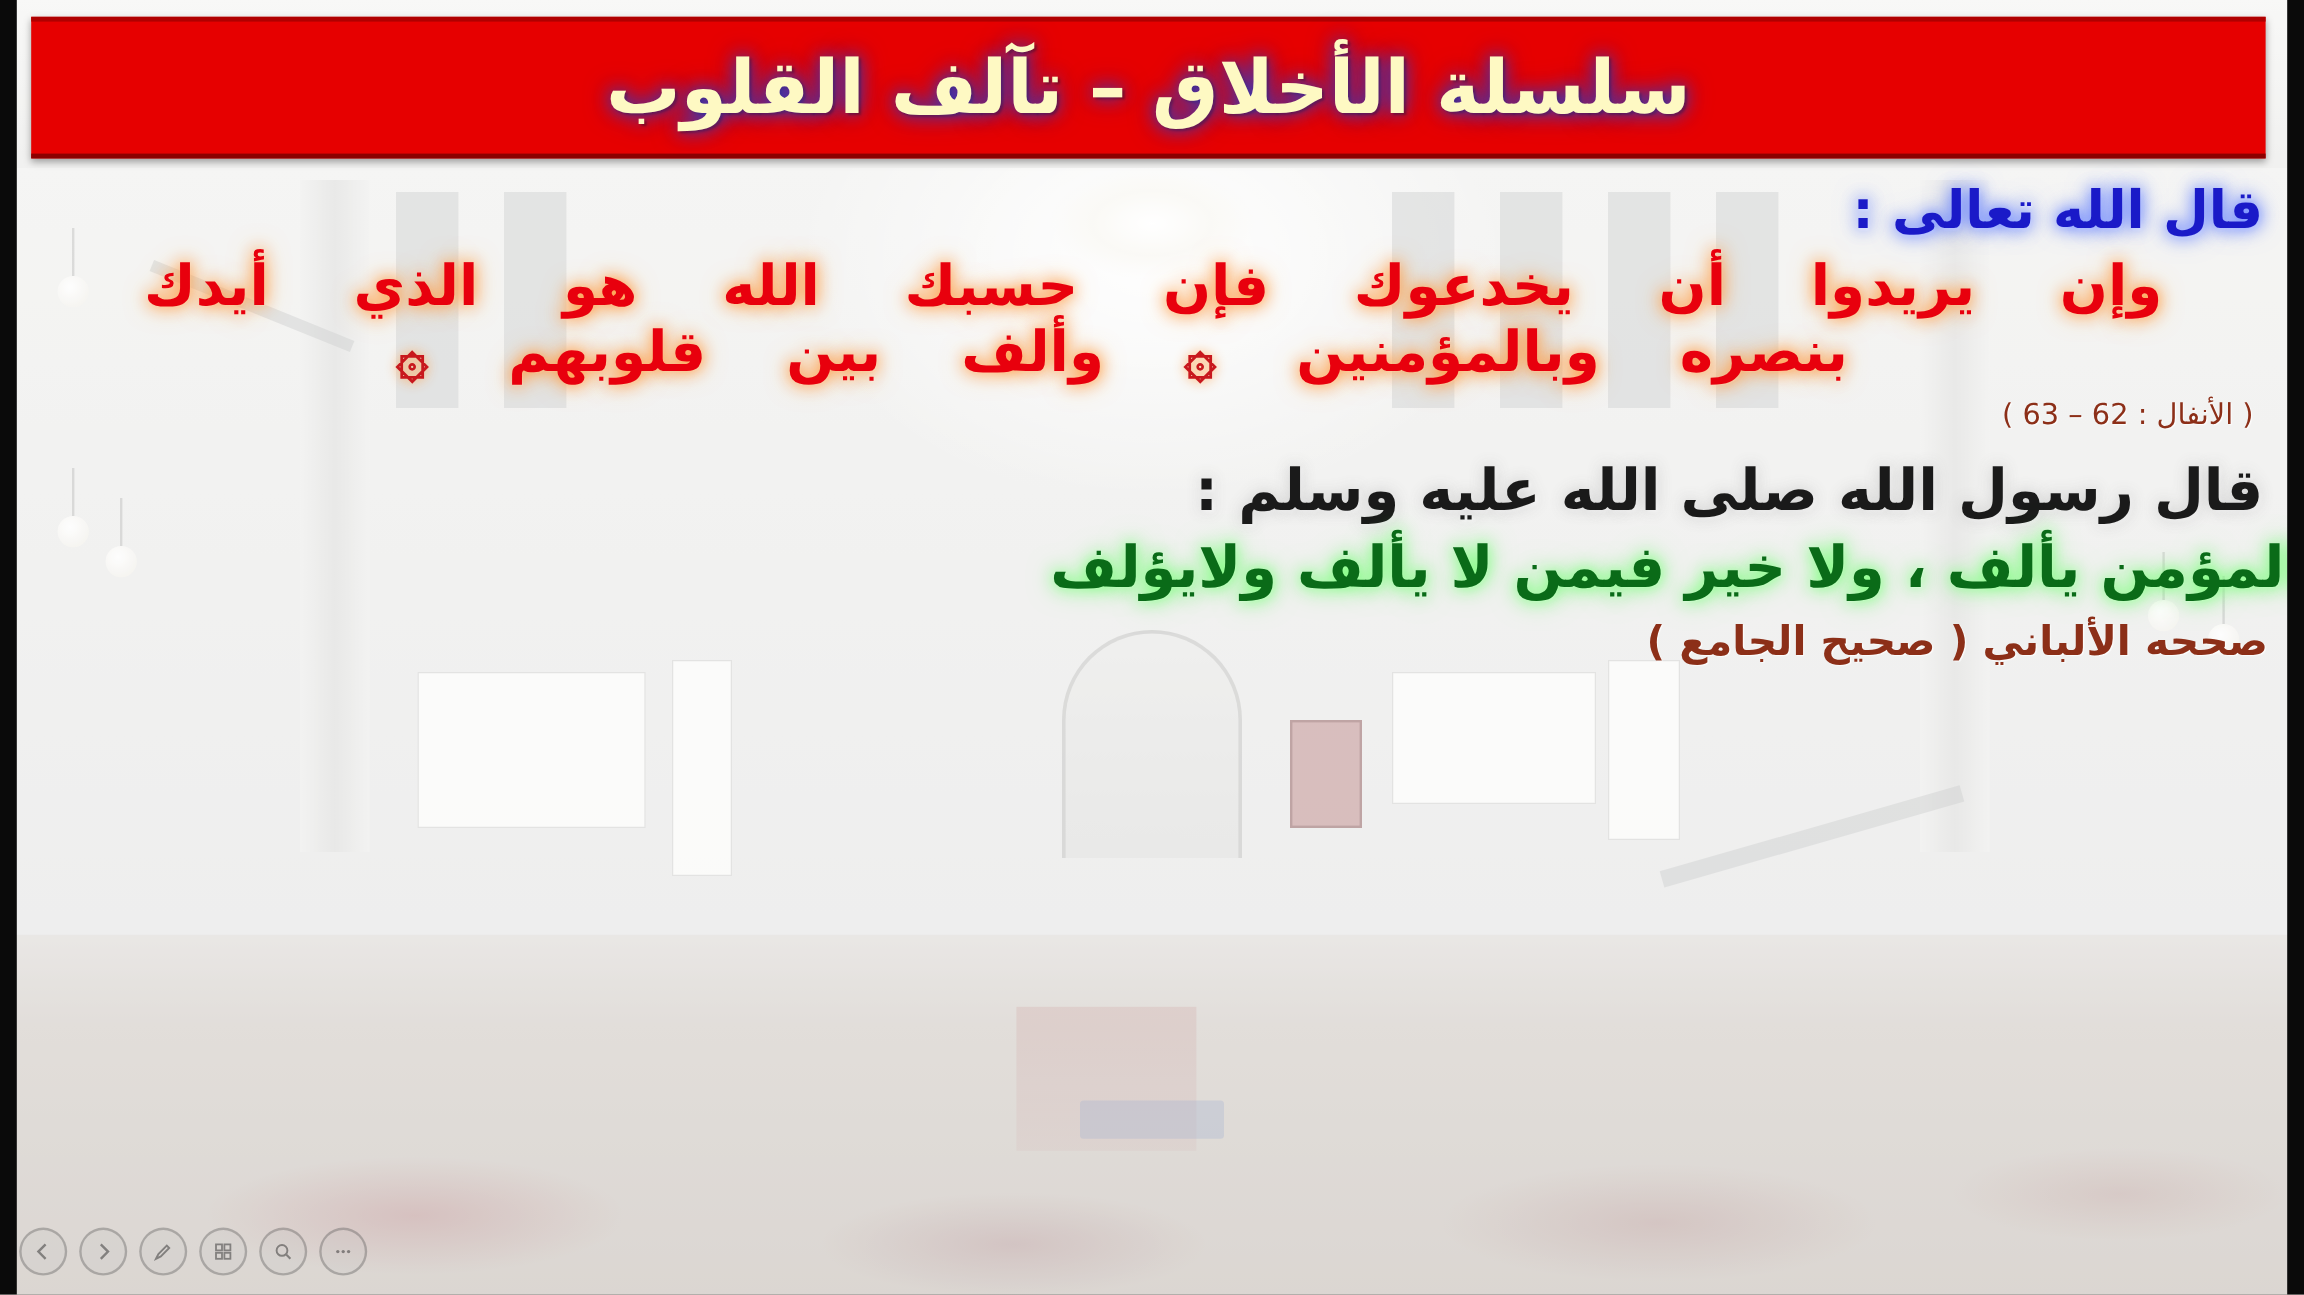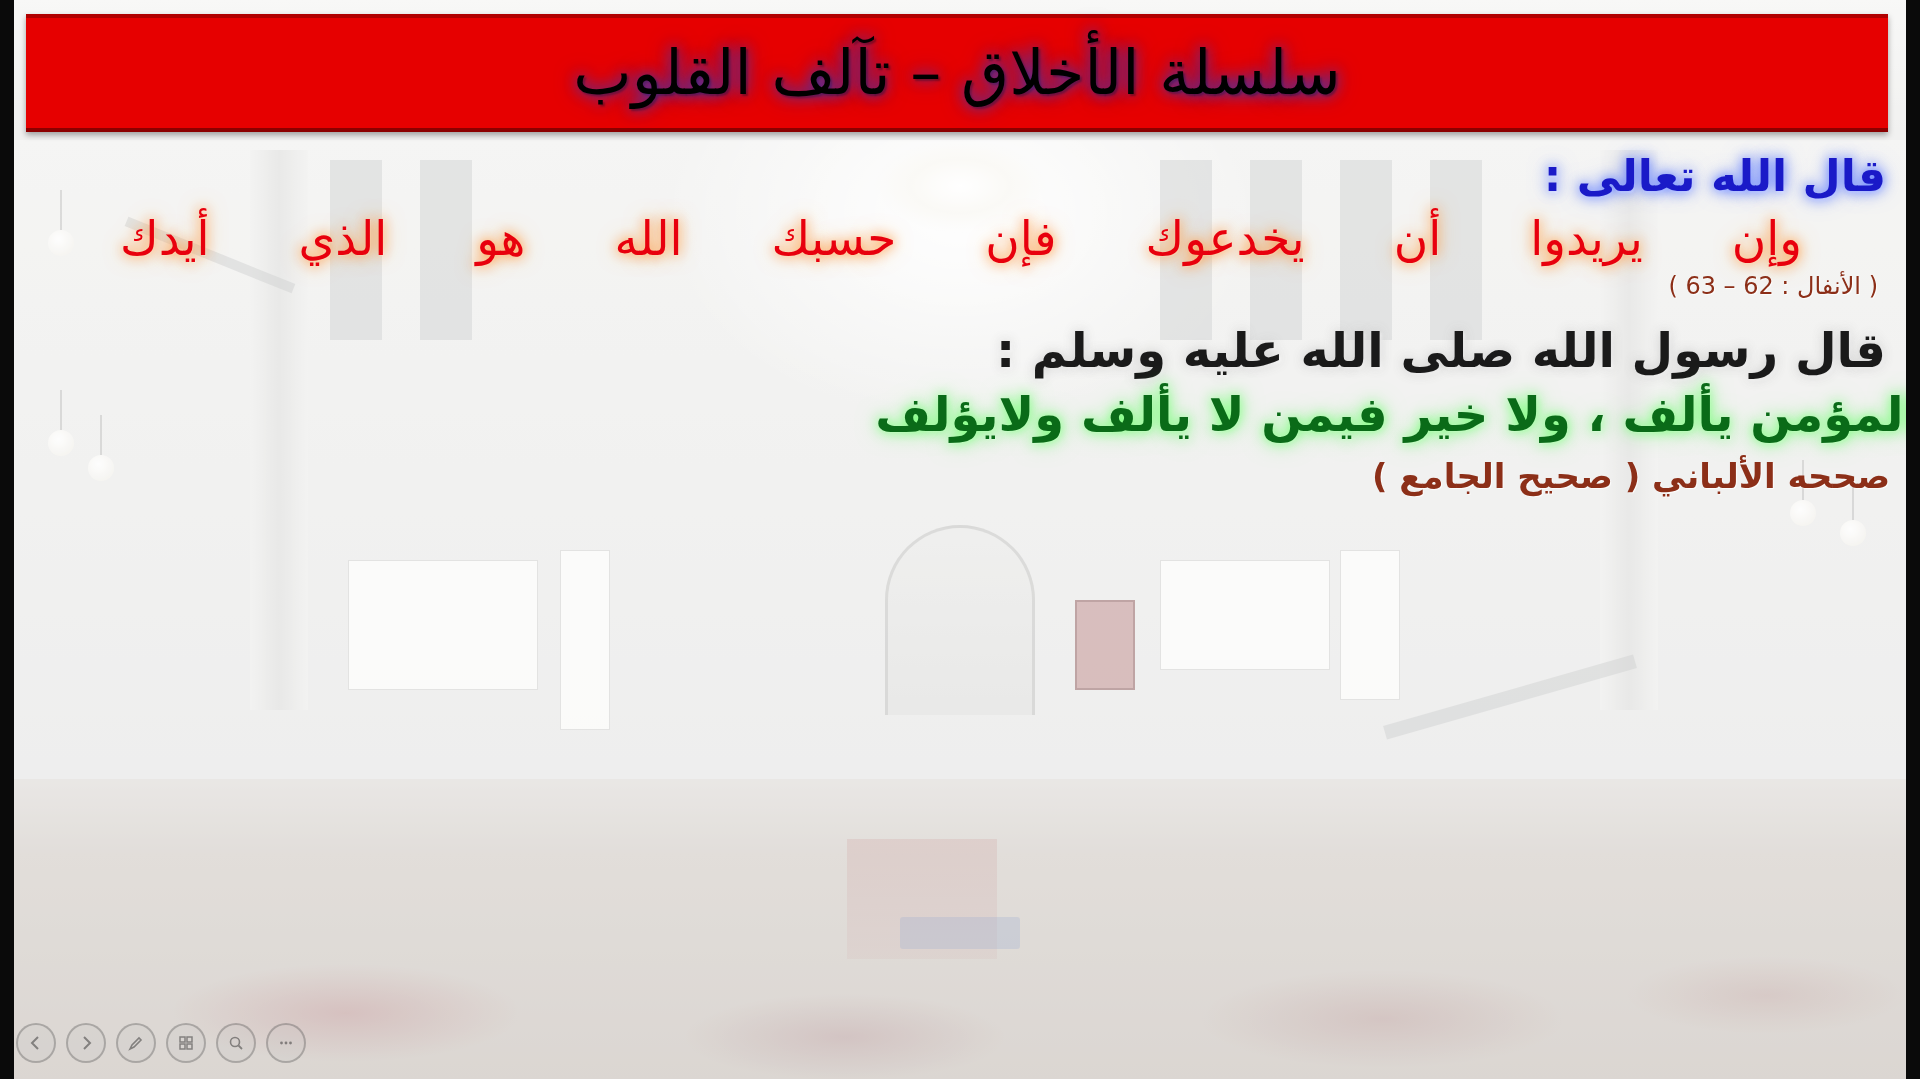--- a/index.html
+++ b/index.html
@@ -86,21 +86,21 @@
   
   #title-bar{
     position:absolute; left:26px; top:14px; width:1862px; height:118px;
     background:#e60000;
     border-top:4px solid #b00000;
     border-bottom:4px solid #8c0000;
     box-shadow:0 3px 6px rgba(0,0,0,.35);
     display:flex; align-items:center; justify-content:center;
   }
   #title-text{
-    direction:rtl; color:#000000; font-weight:normal;
+    direction:rtl; color:#fef9c3; font-weight:bold;
     font-size:62px; line-height:1;
     letter-spacing:1px;
     text-shadow:0 0 14px rgba(40,60,200,.85), 0 0 22px rgba(40,60,200,.55), 2px 2px 2px rgba(0,0,0,.35);
     font-family:"DejaVu Sans","Liberation Sans",sans-serif;
   }
 
   
   #content{
     position:absolute; left:0; top:132px; width:1920px; height:820px;
     direction:rtl; text-align:right;
@@ -109,21 +109,21 @@
 
   .line{ white-space:nowrap; }
 
   #ayah-intro{
     padding-right:34px; margin-top:18px;
     font-size:44px; font-weight:bold; color:#1a1ac8;
     text-shadow:0 0 12px rgba(90,120,255,.95), 0 0 20px rgba(90,120,255,.6), 1px 2px 2px rgba(255,255,255,.9);
   }
 
   .ayah{
-    font-size:47px; font-weight:normal; color:#e8000d;
+    font-size:47px; font-weight:bold; color:#e8000d;
     text-shadow:0 0 12px rgba(255,150,60,.95), 0 0 20px rgba(255,170,80,.7), 1px 1px 0 rgba(255,255,255,.35);
     line-height:1.18;
   }
   #ayah-l1{ padding-right:118px; padding-left:120px; margin-top:10px; text-align:justify; text-align-last:justify; }
   #ayah-l2{ padding-right:380px; padding-left:330px; text-align:justify; text-align-last:justify; }
 
   .ornament{
     display:inline-block; color:#c8181d; font-size:46px; vertical-align:-4px;
     text-shadow:0 0 10px rgba(255,160,70,.9);
   }
@@ -220,20 +220,26 @@
   <div id="title-bar">
     <div id="title-text">سلسلة الأخلاق – تآلف القلوب</div>
   </div>
 
   <div id="content">
 
     <div id="ayah-intro" class="line">قال الله تعالى :</div>
 
     <div id="ayah-l1" class="ayah line">وإن يريدوا أن يخدعوك فإن حسبك الله هو الذي أيدك</div>
 
+    <div id="ayah-l2" class="ayah line">
+      <span>بنصره وبالمؤمنين</span>
+      <span class="ornament">۞</span>
+      <span>وألف بين قلوبهم</span>
+      <span class="ornament">۞</span>
+    </div>
 
     <div id="ayah-ref" class="line">( الأنفال : 62 – 63 )</div>
 
     <div id="hadith-intro" class="line">قال رسول الله صلى الله عليه وسلم :</div>
 
     <div id="hadith-text" class="line">المؤمن يألف ، ولا خير فيمن لا يألف ولايؤلف</div>
 
     <div id="hadith-ref" class="line">صححه الألباني ( صحيح الجامع )</div>
   </div>
 

